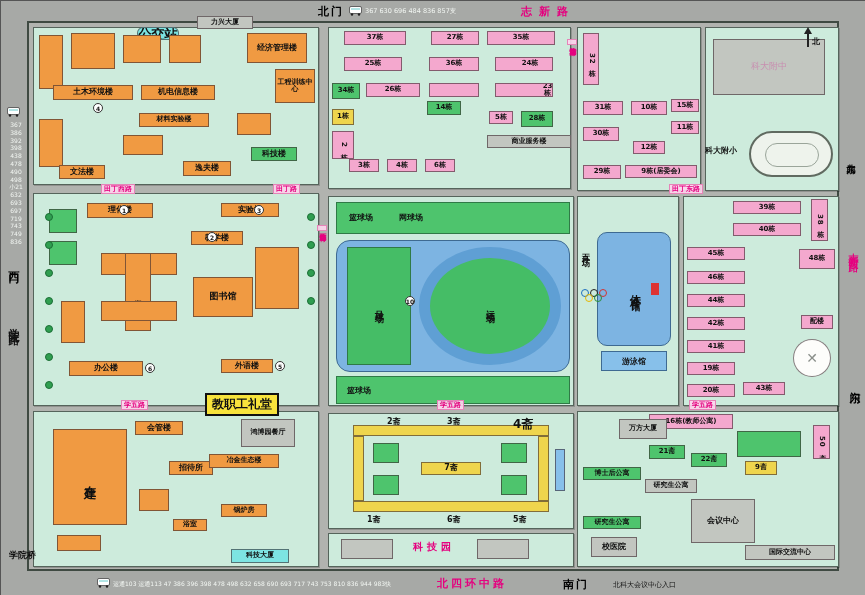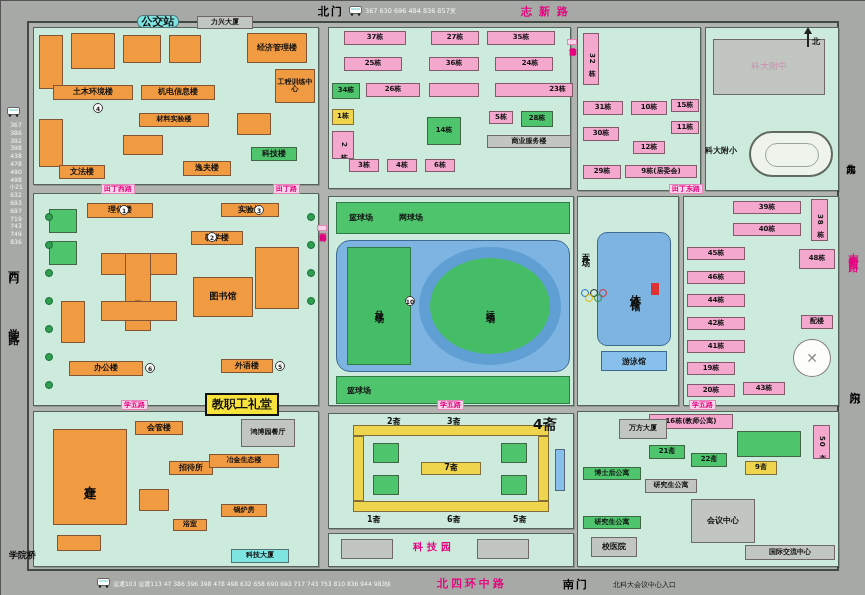--- a/index.html
+++ b/index.html
@@ -122,21 +122,21 @@
     <div class="school-track">
         <i></i>
       </div>
     <div class="compass">
       <div class="shaft"></div>
       <span>北</span>
     </div>
   </div>
 
   <div id="bld-layer">
-      <div class="bld c" style="left: 136px; top: 14px; width: 42px; height: 13px; font-size: 11px; border-radius: 6px;">公交站</div>
+      <div class="bld c" style="left: 136px; top: 26px; width: 42px; height: 13px; font-size: 13px; border-radius: 6px;">公交站</div>
       <div class="bld gr" style="left: 196px; top: 15px; width: 56px; height: 13px; font-size: 7px;">力兴大厦</div>
       <div class="bld o" style="left: 38px; top: 34px; width: 24px; height: 54px; font-size: 8px;"></div>
       <div class="bld o" style="left: 70px; top: 32px; width: 44px; height: 36px; font-size: 8px;"></div>
       <div class="bld o" style="left: 122px; top: 34px; width: 38px; height: 28px; font-size: 8px;"></div>
       <div class="bld o" style="left: 168px; top: 34px; width: 32px; height: 28px; font-size: 8px;"></div>
       <div class="bld o" style="left: 246px; top: 32px; width: 60px; height: 30px; font-size: 8px;">经济管理楼</div>
       <div class="bld o" style="left: 274px; top: 68px; width: 40px; height: 34px; font-size: 7px;">工程训练中心</div>
       <div class="bld o" style="left: 52px; top: 84px; width: 80px; height: 15px; font-size: 8px;">土木环境楼</div>
       <div class="bld o" style="left: 140px; top: 84px; width: 74px; height: 15px; font-size: 8px;">机电信息楼</div>
       <div class="bld o" style="left: 138px; top: 112px; width: 70px; height: 14px; font-size: 7px;">材料实验楼</div>
@@ -171,24 +171,24 @@
       <div class="bld c" style="left: 230px; top: 548px; width: 58px; height: 14px; font-size: 7px;">科技大厦</div>
       <div class="bld p" style="left: 343px; top: 30px; width: 62px; height: 14px; font-size: 7px;">37栋</div>
       <div class="bld p" style="left: 430px; top: 30px; width: 48px; height: 14px; font-size: 7px;">27栋</div>
       <div class="bld p" style="left: 486px; top: 30px; width: 68px; height: 14px; font-size: 7px;">35栋</div>
       <div class="bld p" style="left: 343px; top: 56px; width: 58px; height: 14px; font-size: 7px;">25栋</div>
       <div class="bld p" style="left: 428px; top: 56px; width: 50px; height: 14px; font-size: 7px;">36栋</div>
       <div class="bld p" style="left: 494px; top: 56px; width: 58px; height: 14px; font-size: 7px; padding-left: 12px;">24栋</div>
       <div class="bld g" style="left: 331px; top: 82px; width: 28px; height: 16px; font-size: 7px;">34栋</div>
       <div class="bld p" style="left: 365px; top: 82px; width: 54px; height: 14px; font-size: 7px;">26栋</div>
       <div class="bld p" style="left: 428px; top: 82px; width: 50px; height: 14px; font-size: 8px;"></div>
-      <div class="bld p" style="left: 494px; top: 82px; width: 78px; height: 14px; font-size: 7px; padding-left: 47px;">23栋</div>
+      <div class="bld p" style="left: 494px; top: 82px; width: 58px; height: 14px; font-size: 7px; padding-left: 47px;">23栋</div>
       <div class="bld y" style="left: 331px; top: 108px; width: 22px; height: 16px; font-size: 7px;">1栋</div>
       <div class="bld p v" style="left: 331px; top: 130px; width: 22px; height: 28px; font-size: 7px;">2栋</div>
-      <div class="bld g" style="left: 426px; top: 116px; width: 34px; height: 28px; font-size: 7px;">14栋</div>
+      <div class="bld g" style="left: 426px; top: 100px; width: 34px; height: 14px; font-size: 7px;">14栋</div>
       <div class="bld p" style="left: 488px; top: 110px; width: 24px; height: 13px; font-size: 7px;">5栋</div>
       <div class="bld g" style="left: 520px; top: 110px; width: 32px; height: 16px; font-size: 7px;">28栋</div>
       <div class="bld gr" style="left: 486px; top: 134px; width: 84px; height: 13px; font-size: 7px;">商业服务楼</div>
       <div class="bld p" style="left: 348px; top: 158px; width: 30px; height: 13px; font-size: 7px;">3栋</div>
       <div class="bld p" style="left: 386px; top: 158px; width: 30px; height: 13px; font-size: 7px;">4栋</div>
       <div class="bld p" style="left: 424px; top: 158px; width: 30px; height: 13px; font-size: 7px;">6栋</div>
       <div class="bld p v" style="left: 582px; top: 32px; width: 16px; height: 52px; font-size: 7px;">32栋</div>
       <div class="bld p" style="left: 582px; top: 100px; width: 40px; height: 14px; font-size: 7px;">31栋</div>
       <div class="bld p" style="left: 630px; top: 100px; width: 36px; height: 14px; font-size: 7px;">10栋</div>
       <div class="bld p" style="left: 670px; top: 98px; width: 28px; height: 13px; font-size: 7px;">15栋</div>
@@ -236,21 +236,21 @@
       <div class="bld gr" style="left: 644px; top: 478px; width: 52px; height: 14px; font-size: 7px;">研究生公寓</div>
       <div class="bld gr" style="left: 590px; top: 536px; width: 46px; height: 20px; font-size: 8px;">校医院</div>
       <div class="bld gr" style="left: 690px; top: 498px; width: 64px; height: 44px; font-size: 8px;">会议中心</div>
       <div class="bld gr" style="left: 744px; top: 544px; width: 90px; height: 15px; font-size: 7px;">国际交流中心</div>
     </div>
   <div id="lab-layer">
       <div class="lab" style="left: 704px; top: 144px; font-size: 8px; text-align: center;">科大附小</div>
       <div class="lab mag" style="left: 412px; top: 539px; font-size: 10px; letter-spacing: 4px;">科技园</div>
       <div class="lab" style="left: 386px; top: 415px; font-size: 8px;">2斋</div>
       <div class="lab" style="left: 446px; top: 415px; font-size: 8px;">3斋</div>
-      <div class="lab" style="left: 532px; top: 415px; font-size: 14px;">4斋</div>
+      <div class="lab" style="left: 512px; top: 415px; font-size: 12px;">4斋</div>
       <div class="lab" style="left: 366px; top: 513px; font-size: 8px;">1斋</div>
       <div class="lab" style="left: 446px; top: 513px; font-size: 8px;">6斋</div>
       <div class="lab" style="left: 512px; top: 513px; font-size: 8px;">5斋</div>
       <div class="badge" style="left: 100px; top: 183px;">田丁西路</div>
       <div class="badge" style="left: 272px; top: 183px;">田丁路</div>
       <div class="badge" style="left: 668px; top: 183px;">田丁东路</div>
       <div class="badge v" style="left: 316px; top: 224px;">体育场西路</div>
       <div class="badge v" style="left: 566px; top: 38px;">体育场东路</div>
       <div class="badge" style="left: 120px; top: 399px;">学五路</div>
       <div class="badge" style="left: 436px; top: 399px;">学五路</div>

